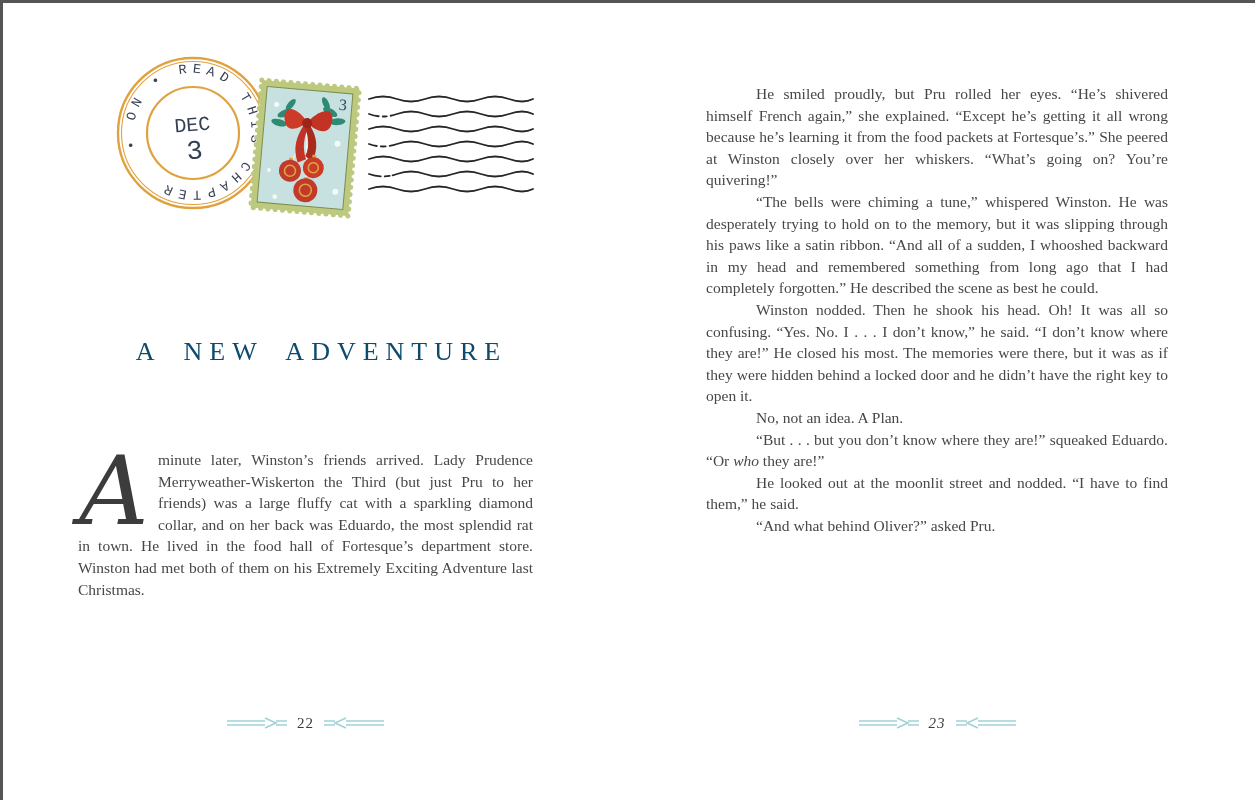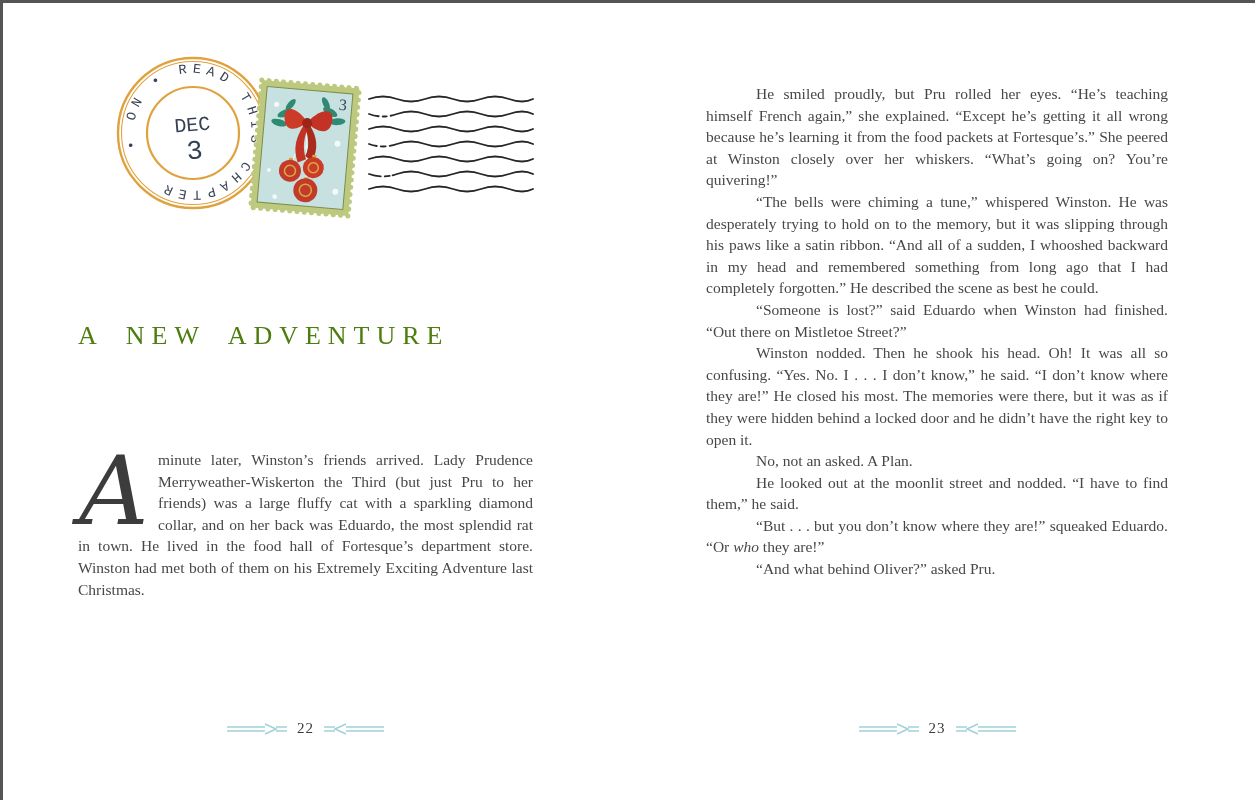--- a/index.html
+++ b/index.html
@@ -18,23 +18,23 @@
   .page-left{left:0;width:627px;}
   .page-right{left:627px;width:628px;}
 
   
   .postmark{position:absolute;left:110px;top:50px;}
   .stamp-wrap{position:absolute;left:246px;top:74px;transform:rotate(5deg);}
   .cancel-lines{position:absolute;left:362px;top:90px;}
 
   .chapter-title{
     position:absolute;left:75px;top:318px;width:455px;
-    margin:0;text-align:left;
+    margin:16px;text-align:center;
     font-family:"Liberation Serif", serif;
-    font-weight:400;font-size:26px;color:#4d7c0f;
+    font-weight:400;font-size:26px;color:#0c4a6e;
     letter-spacing:7px;word-spacing:10px;
   }
 
   .body-text{
     position:absolute;width:455px;
     font-size:15.5px;line-height:21.6px;
     text-align:justify;color:#474747;
   }
   .body-left{left:75px;top:446px;}
   .body-right{left:703px;top:80px;width:462px;}
@@ -48,21 +48,21 @@
     font-style:italic;
     font-size:96px;line-height:80px;
     width:72px;height:84px;
     margin:2px 8px 0 0;
     color:#3c3c3c;
     text-align:center;
   }
 
   .page-footer{
     position:absolute;top:712px;height:22px;
-    display:flex;align-items:flex-end;justify-content:center;gap:8px;
+    display:flex;align-items:flex-start;justify-content:center;gap:8px;
   }
   .footer-left{left:75px;width:455px;}
   .footer-right{left:703px;width:462px;}
   .page-number{font-size:15px;color:#3b3b3b;letter-spacing:1px;}
 
   svg{display:block;}
 </style>
 </head>
 <body>
 
@@ -171,31 +171,30 @@
           <path d="M40 3 L51 8 L40 13"></path>
           <path d="M51 6 H62 M51 10 H62"></path>
         </g>
       </svg>
     </div>
   </div>
 
   <div class="page page-right">
 
     <div class="body-text body-right" style="left:76px;">
-      <p class="indent"><span>He smiled proudly, but Pru rolled her eyes. “He’s teaching himself French again,” she explained. “Except he’s getting it all wrong because he’s learning it from the food packets at Fortesque’s.” She peered at Winston closely over her whiskers. “What’s going on? You’re quivering!”</span></p>
+      <p class="indent"><span>He smiled proudly, but Pru rolled her eyes. “He’s shivered himself French again,” she explained. “Except he’s getting it all wrong because he’s learning it from the food packets at Fortesque’s.” She peered at Winston closely over her whiskers. “What’s going on? You’re quivering!”</span></p>
       <p class="indent"><span>“The bells were chiming a tune,” whispered Winston. He was desperately trying to hold on to the memory, but it was slipping through his paws like a satin ribbon. “And all of a sudden, I whooshed backward in my head and remembered something from long ago that I had completely forgotten.” He described the scene as best he could.</span></p>
-      <p class="indent"><span>“Someone is lost?” said Eduardo when Winston had finished. “Out there on Mistletoe Street?”</span></p>
       <p class="indent"><span>Winston nodded. Then he shook his head. Oh! It was all so confusing. “Yes. No. I . . . I don’t know,” he said. “I don’t know where they are!” He closed his most. The memories were there, but it was as if they were hidden behind a locked door and he didn’t have the right key to open it.</span></p>
-      <p class="indent"><span>No, not an asked. A Plan.</span></p>
+      <p class="indent"><span>No, not an idea. A Plan.</span></p>
+      <p class="indent"><span>“But . . . but you don’t know where they are!” squeaked Eduardo. “Or </span><em>who</em><span> they are!”</span></p>
       <p class="indent"><span>He looked out at the moonlit street and nodded. “I have to find them,” he said.</span></p>
-      <p class="indent"><span>“But . . . but you don’t know where they are!” squeaked Eduardo. “Or </span><em>who</em><span> they are!”</span></p>
       <p class="indent"><span>“And what behind Oliver?” asked Pru.</span></p>
     </div>
 
-    <div class="page-footer footer-right" style="left:76px;">
+    <div class="page-footer footer-right" style="left:76px;font-style:italic;">
       <svg width="64" height="16" viewBox="0 0 64 16">
         <g fill="none" stroke="#a0d2d8" stroke-width="1.6">
           <path d="M2 6 H40 M2 10 H40"></path>
           <path d="M40 3 L51 8 L40 13"></path>
           <path d="M51 6 H62 M51 10 H62"></path>
         </g>
       </svg>
       <span class="page-number">23</span>
       <svg width="64" height="16" viewBox="0 0 64 16" style="transform:scaleX(-1)">
         <g fill="none" stroke="#a0d2d8" stroke-width="1.6">

